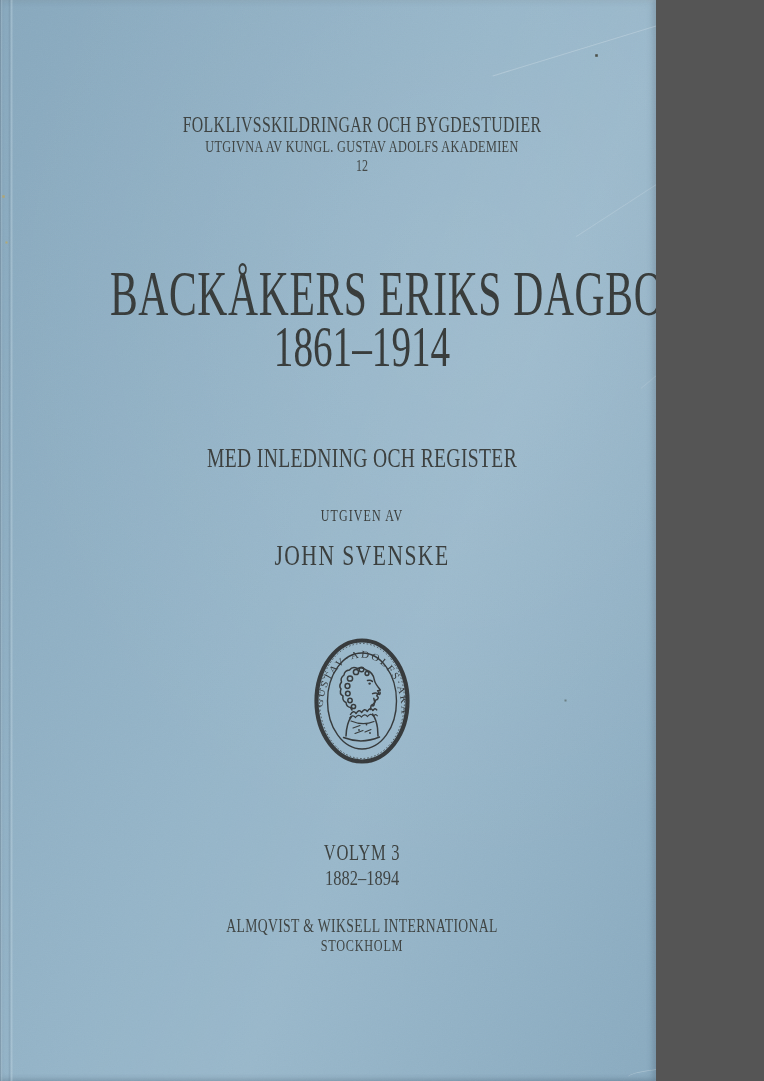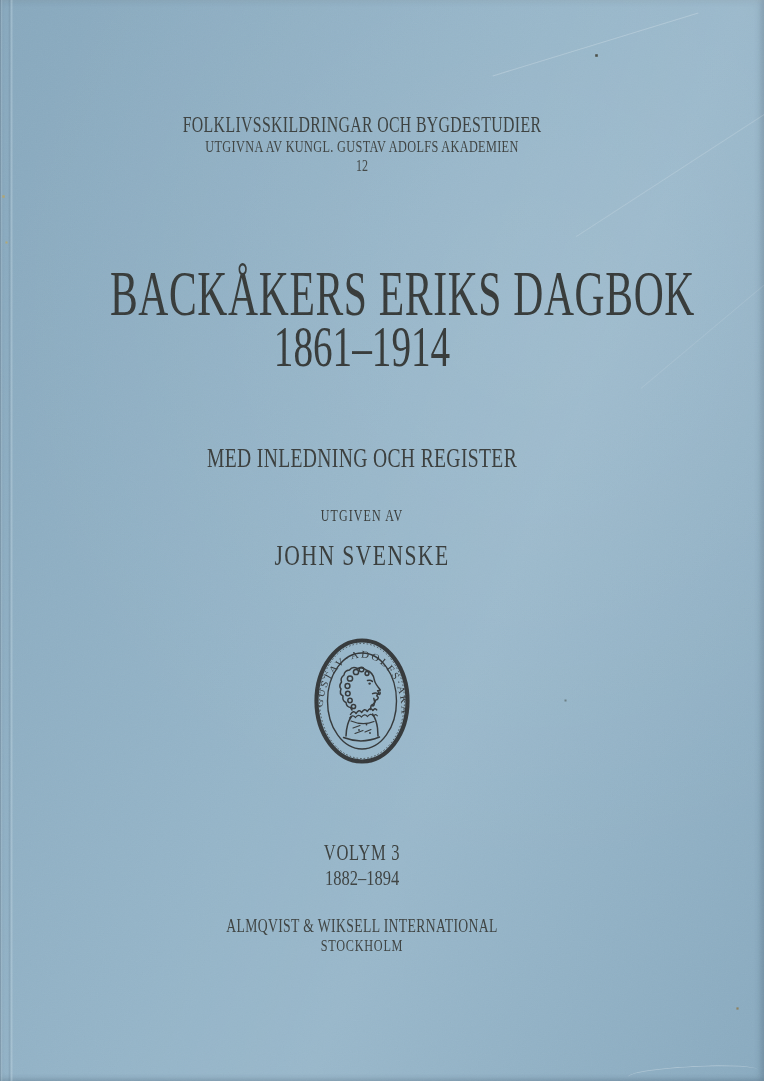--- a/index.html
+++ b/index.html
@@ -1,18 +1,18 @@
 <!DOCTYPE html>
 <html><head>
 <meta charset="utf-8">
 <style>
   html,body{margin:0;padding:0;background:#555;}
   .page{
     position:relative;
-    width:764px;height:1081px;
+    width:656px;height:1081px;
     background:#8fb1c6;
     overflow:hidden;
     font-family:"Liberation Serif", serif;
     box-shadow: inset -3px 0 7px rgba(35,55,75,.22),
                 inset 0 -2px 5px rgba(35,55,75,.14),
                 inset 0 2px 3px rgba(255,255,255,.12);
   }
   
   .tone{
     position:absolute;inset:0;pointer-events:none;

